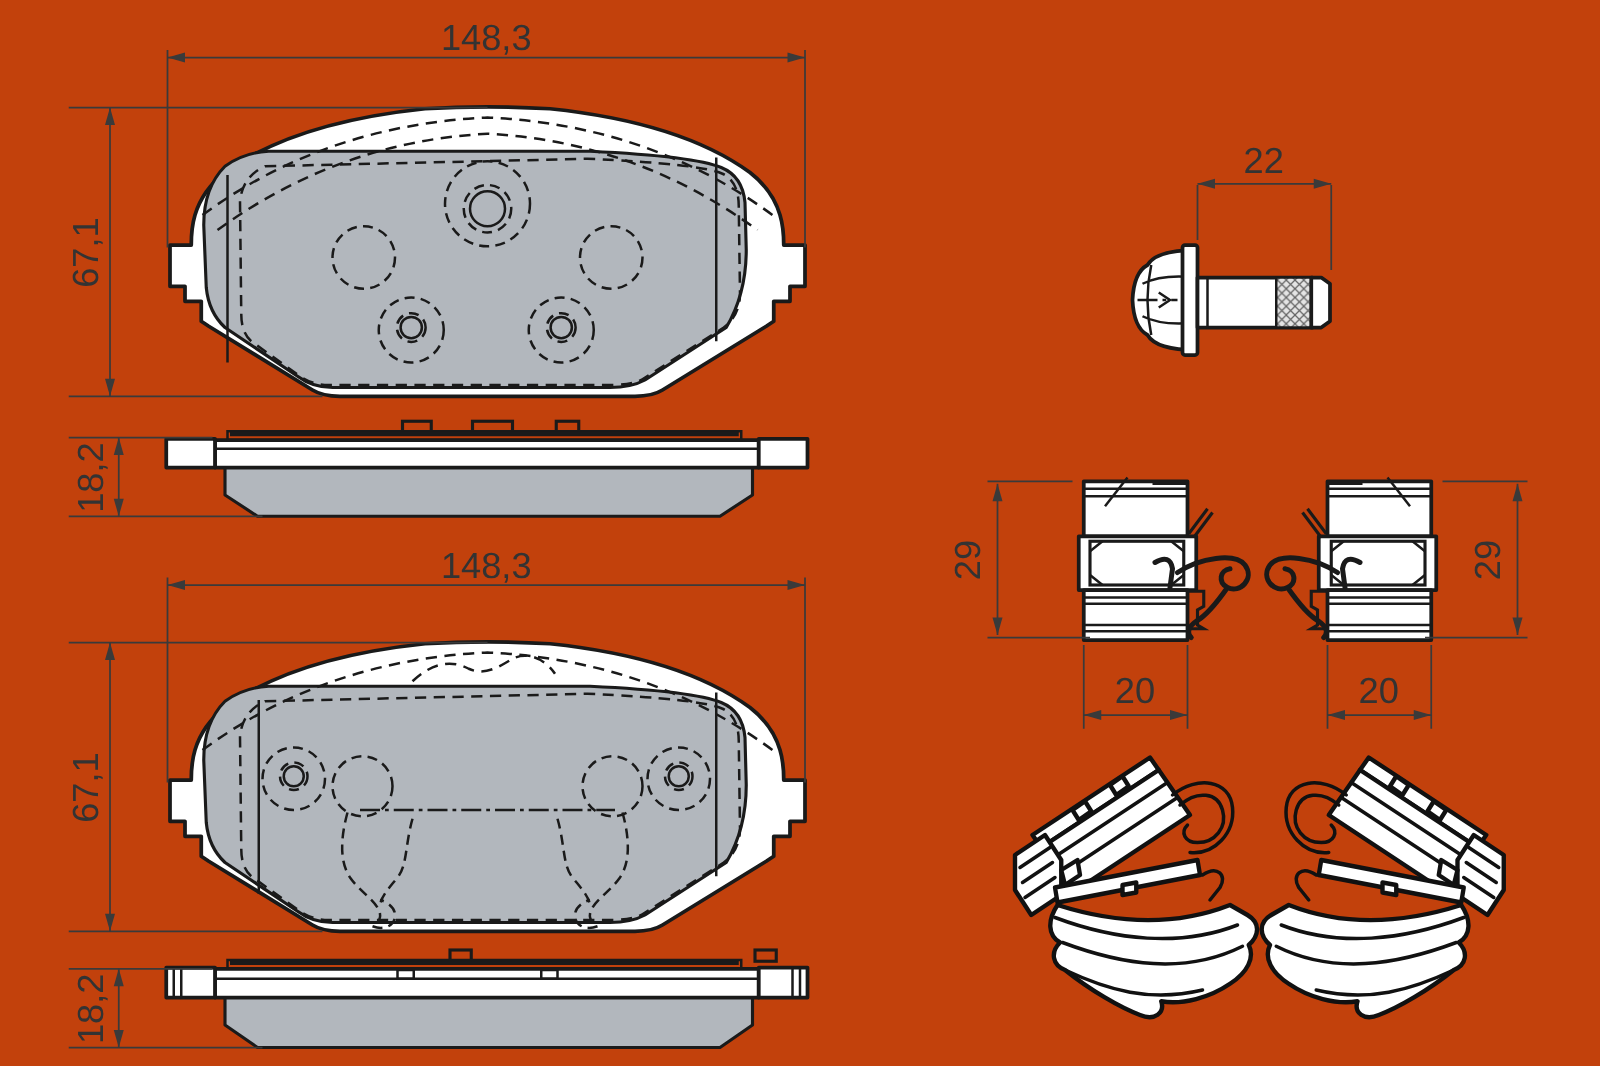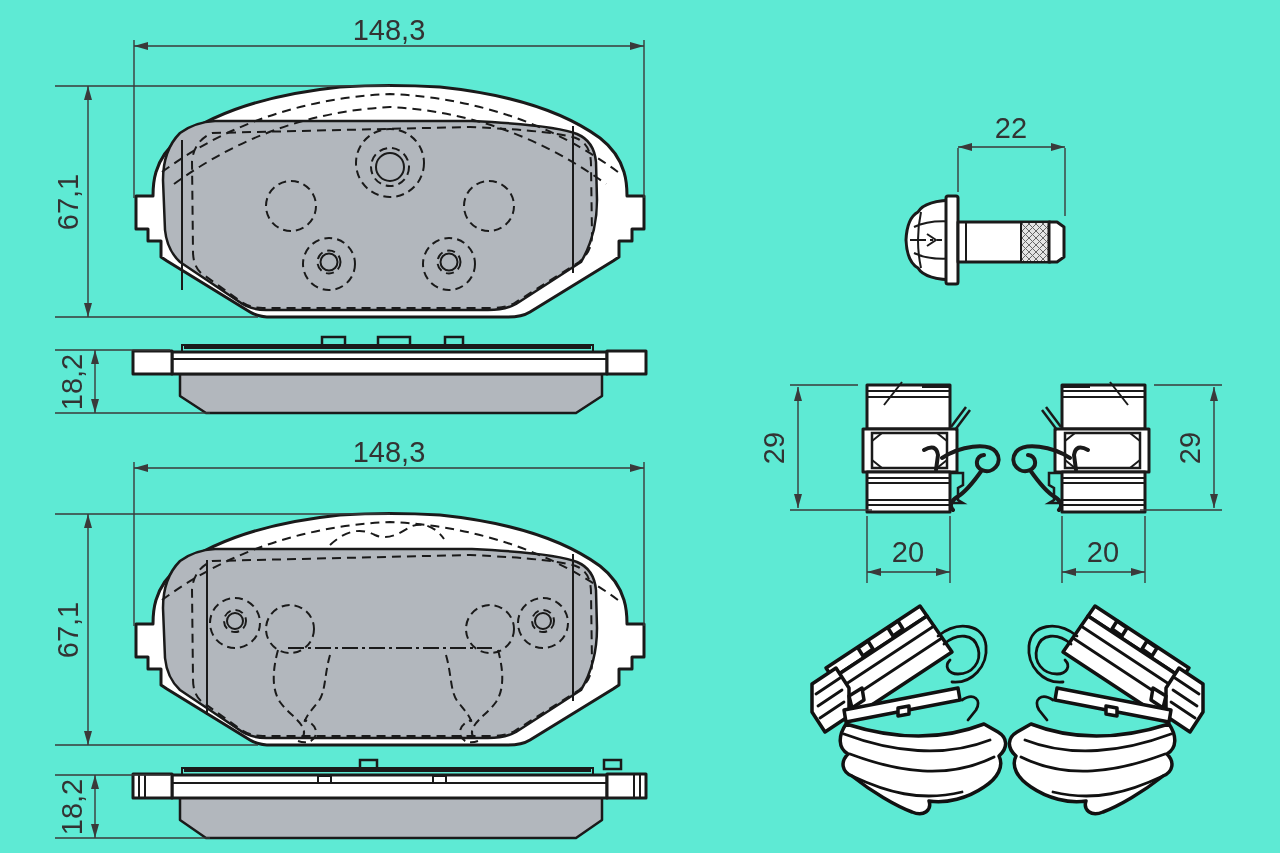--- a/index.html
+++ b/index.html
@@ -1,16 +1,16 @@
 <!DOCTYPE html>
 <html><head>
 <meta charset="utf-8">
 <style>
   html,body{margin:0;padding:0;background:#ffffff;}
-  .stage{width:1280px;height:853px;position:relative;background:#5eead4;overflow:hidden;}
+  .stage{width:1280px;height:853px;position:relative;background:#c2410c;overflow:hidden;}
   svg{display:block;}
   svg text{font-family:"Liberation Sans","DejaVu Sans",sans-serif;font-size:29px;fill:#333;}
   .outline{fill:#ffffff;stroke:#1a1a1a;stroke-width:3;stroke-linejoin:round;}
   .thin{fill:none;stroke:#1a1a1a;stroke-width:2;}
   .thin25{fill:none;stroke:#1a1a1a;stroke-width:2.5;}
   .gray{fill:#b2b7bd;stroke:#1a1a1a;stroke-width:2.5;stroke-linejoin:round;}
   .dash{fill:none;stroke:#1a1a1a;stroke-width:2;stroke-dasharray:9 6;}
   .dashc{fill:none;stroke:#1a1a1a;stroke-width:2;stroke-dasharray:8 5;}
   .dashdot{fill:none;stroke:#1a1a1a;stroke-width:2;stroke-dasharray:16 4 3 4;}
   .dim{stroke:#3a3a3a;stroke-width:1.4;fill:none;}

